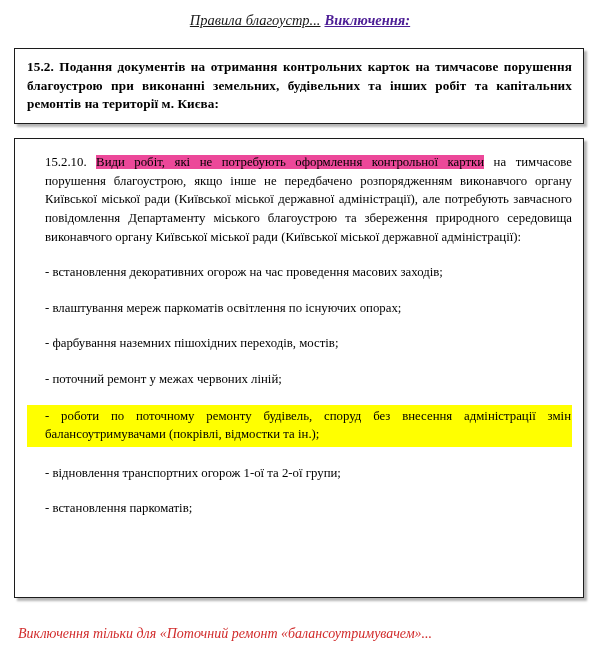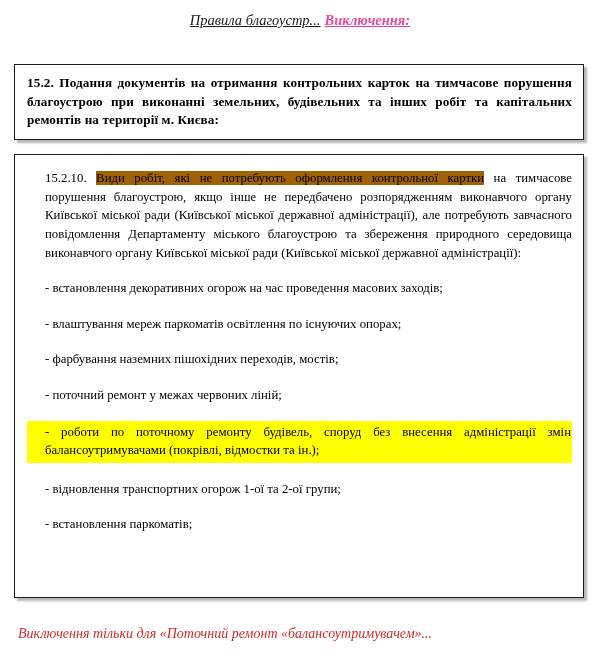--- a/index.html
+++ b/index.html
@@ -25,36 +25,35 @@
     line-height: 1.2;
     white-space: nowrap;
   }
   .top-caption .seg {
     text-decoration: underline;
     font-style: italic;
     text-align: center;
   }
   .top-caption .seg-black { color: #1a1a1a; }
   .top-caption .seg-red {
-    color: #ec4899;
+    color: #4c1d95;
     font-weight: bold;
     margin-left: 4px;
     font-style: italic;
   }
 
   
   .doc-box {
     position: absolute;
     left: 14px;
     width: 570px;
     box-sizing: border-box;
     border: 1.5px solid #1c1c1c;
     background: #ffffff;
     box-shadow: 3px 3px 2px rgba(120,120,120,0.55);
-    margin-top: 16px;
   }
 
   #heading-box {
     top: 48px;
     padding: 9px 11px 9px 12px;
   }
   #body-box {
     top: 138px;
     bottom: 59px;
     padding: 10px 11px 10px 12px;
@@ -72,21 +71,21 @@
 
   .intro-par {
     font-size: 12.8px;
     line-height: 1.46;
     text-align: justify;
     text-justify: inter-word;
     margin: 4px 0 0 0;
     padding-left: 18px;
   }
   .hl {
-    background: #a16207;
+    background: #ec4899;
   }
 
   .item-list {
     margin: 0;
     padding: 0;
     list-style: none;
   }
   .item {
     font-size: 12.8px;
     line-height: 1.45;

